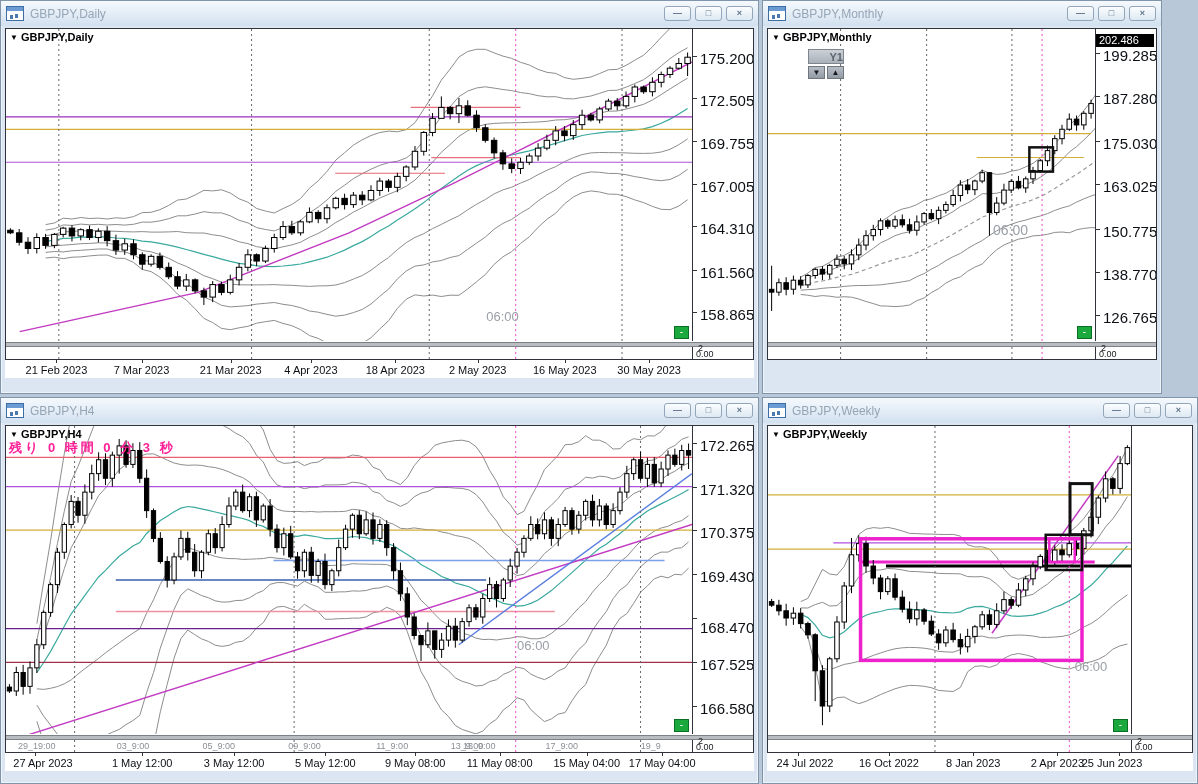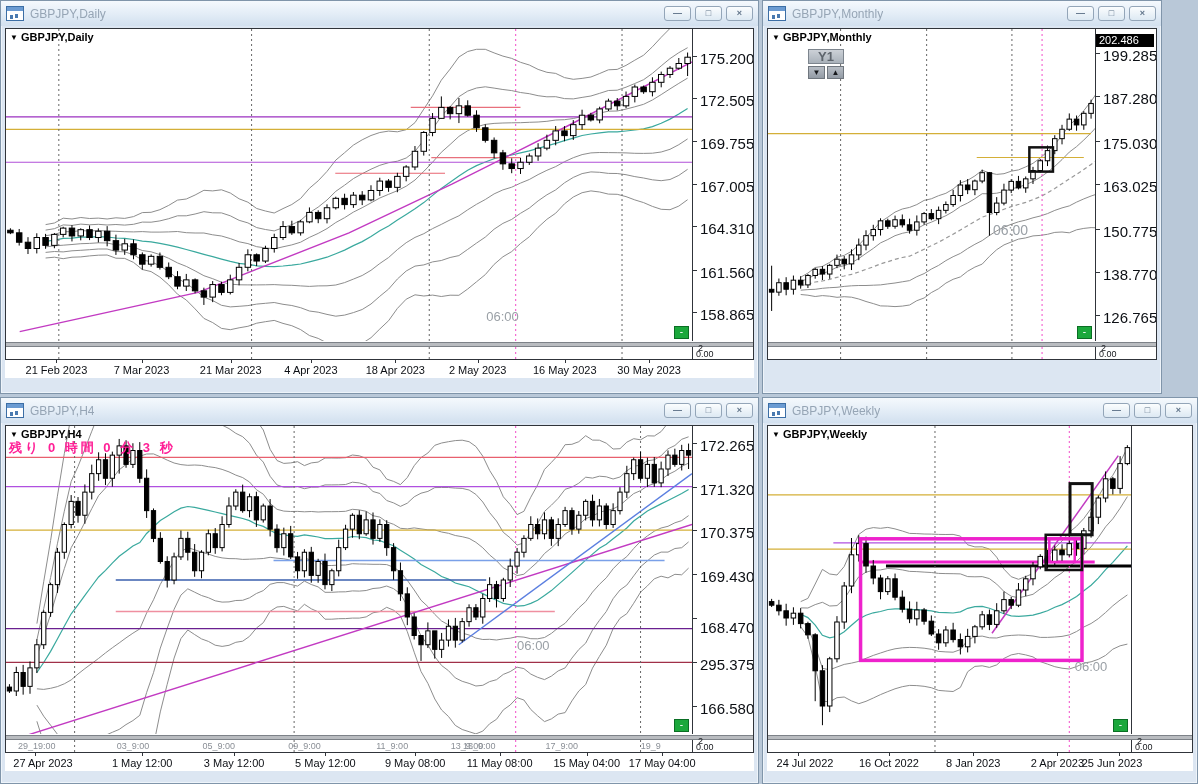--- a/index.html
+++ b/index.html
@@ -35,21 +35,21 @@
   .dtick{position:absolute;top:0;width:1px;height:3px;background:#30343a}
   .ptick{position:absolute;left:7px;font-size:15px;color:#0c0f14;white-space:nowrap}
   .ptickmark{position:absolute;left:0;width:4px;height:1px;background:#30343a}
   .ptag{position:absolute;left:0;right:2px;background:#000;color:#fff;font-size:11px;line-height:13px;padding:0 0 0 3px}
   .axoverflow{position:absolute;left:0}
   .symlabel{position:absolute;left:4px;top:2px;font-size:11px;color:#000;font-weight:bold;z-index:5;white-space:nowrap}
   .tri{font-size:8px;vertical-align:1px}
   .greenbox{position:absolute;right:3px;bottom:2px;width:15px;height:13px;background:#1ba83c;border:1px solid #0a6e24;color:#fff;text-align:center;line-height:10px;font-size:10px;z-index:5;box-sizing:border-box}
   .countdown{position:absolute;left:3px;top:13px;font-size:13px;font-weight:bold;color:#ff1f96;letter-spacing:3px;z-index:5;white-space:nowrap}
   .y1panel{position:absolute;left:40px;top:20px;z-index:5}
-  .y1btn{display:block;width:36px;height:15px;background:linear-gradient(#ccd1d7,#a9b1ba);border:1px solid #7d858e;color:#5d646c;font-weight:bold;font-size:13px;line-height:12px;padding:0;text-align:center;font-family:inherit}
+  .y1btn{display:block;width:36px;height:15px;background:linear-gradient(#ccd1d7,#a9b1ba);border:1px solid #7d858e;color:#5d646c;font-weight:bold;font-size:11px;line-height:12px;padding:0;text-align:right;font-family:inherit}
   .y1row{display:flex;gap:2px;margin-top:2px}
   .y1row button{width:17px;height:13px;background:linear-gradient(#b7bdc5,#939ba5);border:1px solid #6f767e;font-size:8px;line-height:10px;color:#16181c;padding:0;font-family:inherit}
   .sublabel{position:absolute;top:1px;font-size:9px;color:#8a8f96;white-space:nowrap;transform:translateX(-50%)}
 </style>
 </head>
 <body>
 
 <div class="panel row-top" id="p0" style="left:0;top:0;width:759px;height:394px">
   <div class="titlebar">
     <span class="wicon"></span>
@@ -716,21 +716,21 @@
           <div class="ptick" style="top: 10.8799px;">172.265</div>
           <div class="ptickmark" style="top: 60.5826px;"></div>
           <div class="ptick" style="top: 54.5826px;">171.320</div>
           <div class="ptickmark" style="top: 104.285px;"></div>
           <div class="ptick" style="top: 98.2853px;">170.375</div>
           <div class="ptickmark" style="top: 147.988px;"></div>
           <div class="ptick" style="top: 141.988px;">169.430</div>
           <div class="ptickmark" style="top: 192.384px;"></div>
           <div class="ptick" style="top: 193px;">168.470</div>
           <div class="ptickmark" style="top: 236.087px;"></div>
-          <div class="ptick" style="top: 230.087px;">295.375</div>
+          <div class="ptick" style="top: 230.087px;">167.525</div>
           <div class="ptickmark" style="top: 279.79px;"></div>
           <div class="ptick" style="top: 273.79px;">166.580</div>
         </div>
       <div class="divider"></div>
       <div class="subwin">
           <svg width="686" height="12">
             <line x1="68.60000000000001" x2="68.60000000000001" y1="0" y2="12" stroke="#666" stroke-width="1" stroke-dasharray="2,3"></line>
             <line x1="288.12" x2="288.12" y1="0" y2="12" stroke="#666" stroke-width="1" stroke-dasharray="2,3"></line>
             <line x1="634.5500000000001" x2="634.5500000000001" y1="0" y2="12" stroke="#666" stroke-width="1" stroke-dasharray="2,3"></line>
             <line x1="509.698" x2="509.698" y1="0" y2="12" stroke="#f24ac8" stroke-width="1" stroke-dasharray="2,3"></line>

